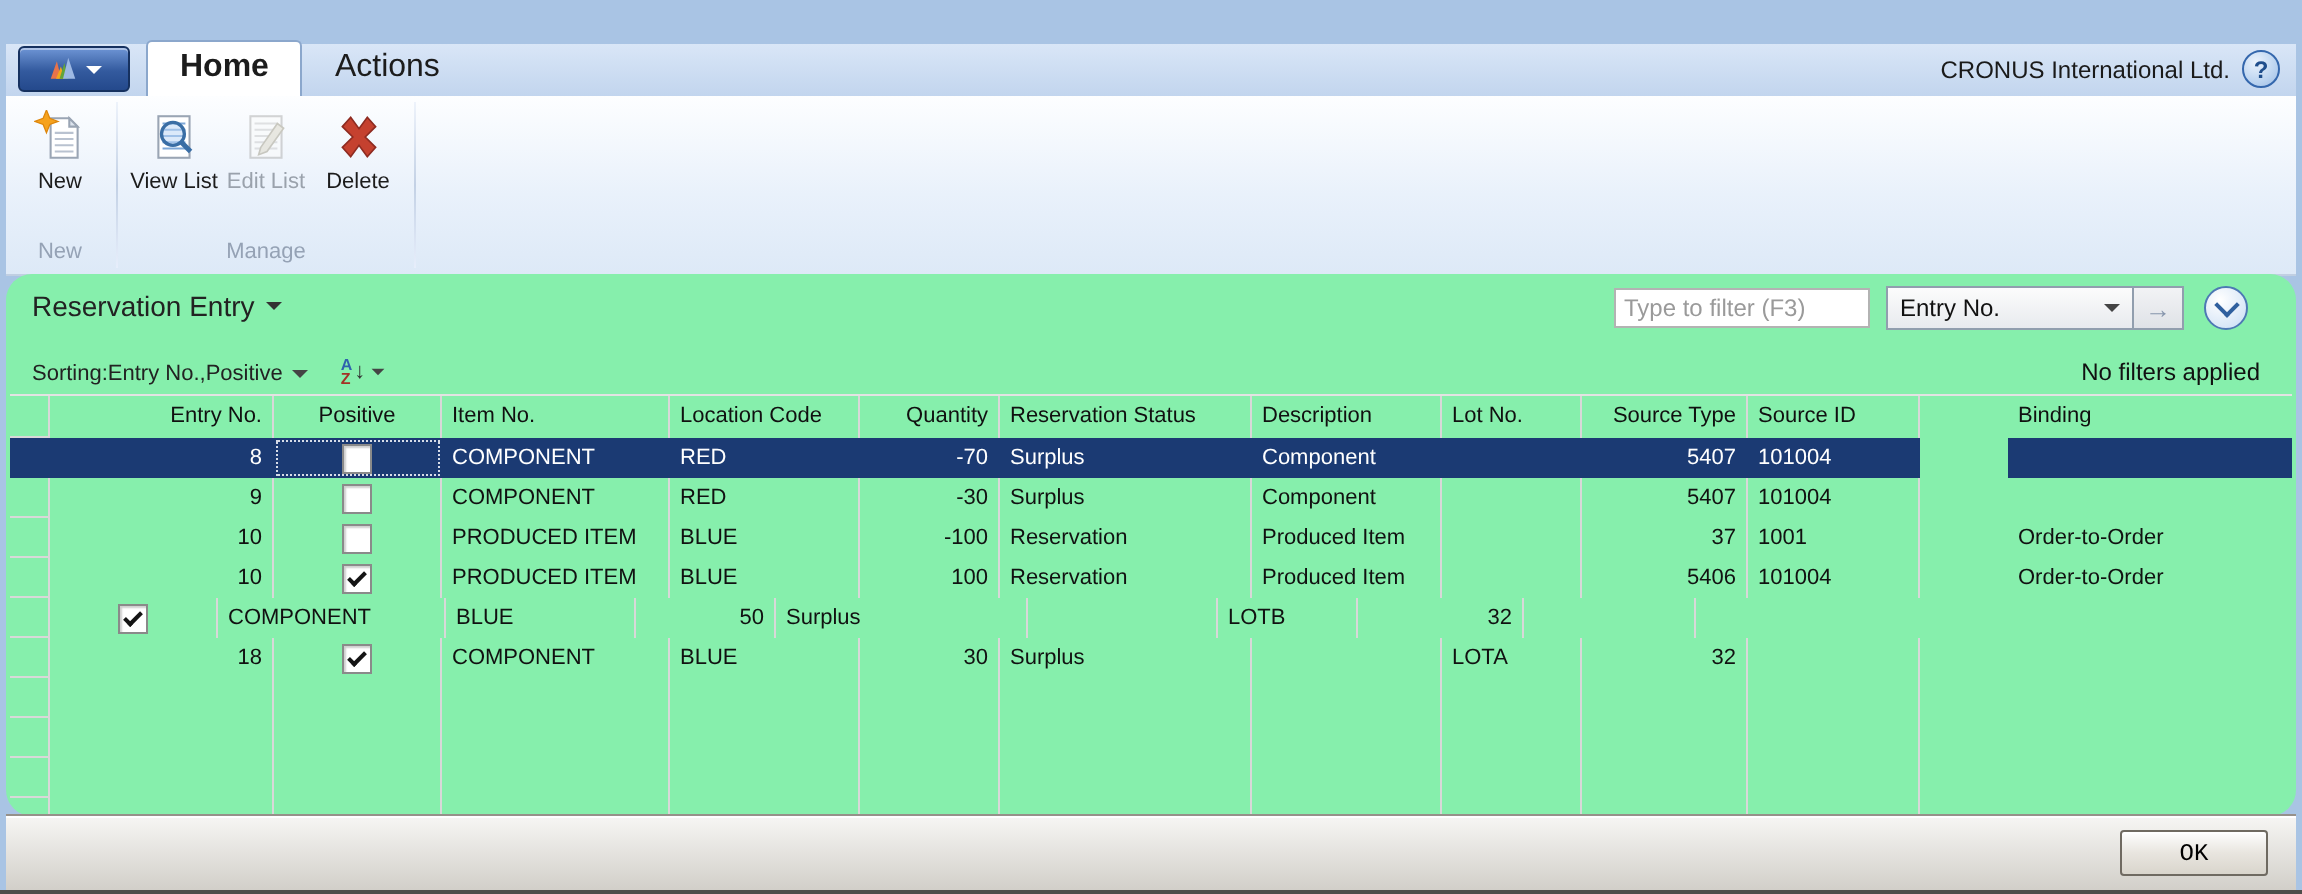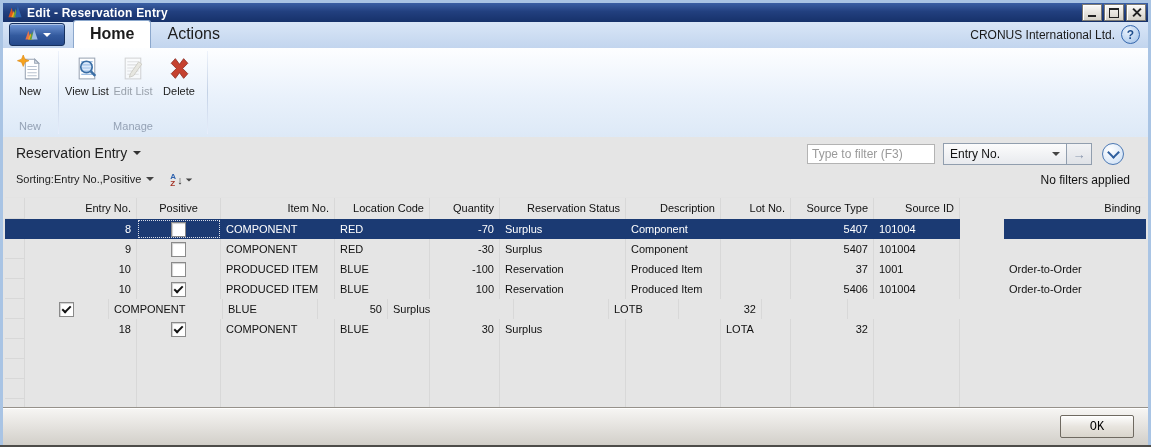--- a/index.html
+++ b/index.html
@@ -51,21 +51,21 @@
   .rbuttons{flex:1;display:flex;align-items:flex-start;padding-top:5px;}
   .rglabel{height:17px;text-align:center;color:#95a2b5;font-size:11px;}
   .rsep{width:1px;margin:3px 1px;background:linear-gradient(#eef3fb,#c3d1e5 50%,#e7eefb);}
   .rbtn{width:46px;display:flex;flex-direction:column;align-items:center;gap:3px;
         padding-top:2px;font-size:11px;line-height:12px;text-align:center;color:#1c1c1c;cursor:pointer;}
   .rbtn svg{width:27px;height:27px;}
   .rbtn.disabled{color:#9aa2ac;cursor:default;}
   .rbtn.disabled svg{opacity:.55;filter:grayscale(70%);}
 
   
-  .content{position:absolute;left:3px;top:137px;right:3px;bottom:39px;background:#e5e5e5;overflow:hidden;}
+  .content{position:absolute;left:3px;top:137px;right:3px;bottom:39px;background:#86efac;overflow:hidden;border-radius:13px;}
   .page-title{position:absolute;left:13px;top:8px;font-size:14px;color:#222;
               display:flex;align-items:center;gap:6px;cursor:pointer;}
   .small-caret{width:0;height:0;border-left:4px solid transparent;border-right:4px solid transparent;
                border-top:4px solid #333;}
   .filter-bar{position:absolute;top:6px;right:24px;display:flex;align-items:center;padding-left:20px;}
   .filter-input{width:118px;height:18px;border:1px solid #b3b3b3;font-size:12px;padding:0 4px;
                 color:#333;font-family:"Liberation Sans",sans-serif;}
   .filter-input::placeholder{color:#9a9a9a;}
   .col-select{width:110px;height:20px;margin-left:8px;border:1px solid #919eae;
               background:linear-gradient(#fcfcfc,#e8eaee);display:flex;align-items:center;
@@ -74,36 +74,36 @@
   .go-btn{width:24px;height:20px;border:1px solid #919eae;border-left:none;
           background:linear-gradient(#f2f3f5,#dfe2e7);color:#8796ad;font-weight:bold;
           font-size:13px;display:flex;align-items:center;justify-content:center;cursor:pointer;}
   .chev-btn{width:20px;height:20px;border-radius:50%;margin-left:10px;
             background:radial-gradient(circle at 35% 30%,#ffffff,#dce9f8 65%,#c6dcf4);
             border:1px solid #4d79b4;display:flex;align-items:center;justify-content:center;cursor:pointer;}
   .chev{width:7px;height:7px;border-right:2px solid #2f5f9e;border-bottom:2px solid #2f5f9e;
         transform:rotate(45deg);margin-top:-3px;}
 
   .sort-row{position:absolute;left:13px;top:36px;right:18px;height:20px;
-            display:flex;align-items:flex-start;font-size:11px;color:#222;}
+            display:flex;align-items:flex-end;font-size:11px;color:#222;}
   .sort-value{display:flex;align-items:center;gap:5px;cursor:pointer;}
   .az-icon{margin-left:16px;display:flex;align-items:center;cursor:pointer;}
   .az-letters{display:flex;flex-direction:column;font-weight:bold;font-size:8px;line-height:7px;}
   .az-a{color:#2f62ad;} .az-z{color:#a33226;}
   .az-arrow{font-size:11px;color:#333;margin-left:1px;font-weight:bold;}
   .az-icon .caret-down{border-top-color:#444;margin-left:2px;transform:scale(.8);}
   .no-filters{margin-left:auto;font-size:12px;color:#111;}
 
   
   .grid{position:absolute;left:2px;right:2px;top:60px;bottom:0;border-top:1px solid #e3e3e3;overflow:hidden;}
   .trow{display:flex;height:20px;}
   .trow.header{height:21px;}
   .cell{box-sizing:border-box;height:100%;padding:0 5px;font-size:11px;line-height:20px;
         color:#111;border-right:1px solid #d8d8d8;white-space:nowrap;overflow:hidden;}
-  .header .cell{line-height:21px;color:#101010;text-align:right;}
+  .header .cell{line-height:21px;color:#101010;}
   .cell.al-r{text-align:right;} .cell.al-c{text-align:center;padding:0;}
   .c0{width:20px;} .c1{width:112px;} .c2{width:84px;} .c3{width:114px;} .c4{width:95px;}
   .c5{width:70px;} .c6{width:126px;} .c7{width:95px;} .c8{width:70px;} .c9{width:83px;}
   .c10{width:86px;} .c11{flex:1;border-right:none;margin-left:44px;}
   .cell.c0{border-bottom:1px solid #d8d8d8;}
   .trow.selected .cell{background:#1b3a73;color:#fff;border-right-color:#1b3a73;}
   .trow.selected .cell.c0{border-bottom-color:#1b3a73;}
   .cell.focus{background:#51669d;outline:1px dotted #d7dce8;outline-offset:-2px;}
   .cbx{position:relative;display:inline-block;width:13px;height:13px;margin-top:3px;
        background:#fff;border:1px solid #8a8a8a;box-shadow:inset 1px 1px 1px #cfcfcf;cursor:pointer;}
@@ -119,40 +119,20 @@
           border:1px solid #6f6a61;border-radius:2px;font-size:12px;color:#000;
           font-family:Liberation Mono, monospace;cursor:pointer;
           box-shadow:inset 0 1px 0 #fff;}
 </style>
 </head>
 <body>
 
 <div class="window">
   <div class="bottom-edge"></div>
 
-  <div class="titlebar">
-    <svg class="app-ico" viewBox="0 0 16 16">
-      <polygon points="1,13 4.5,3 7,13" fill="#d9541e"></polygon>
-      <polygon points="4,13 6.8,6 9,13" fill="#f2a71d"></polygon>
-      <polygon points="6,13 8.8,4 11,13" fill="#62a53a"></polygon>
-      <polygon points="8,13 11,1 15,13" fill="#2f62ad"></polygon>
-    </svg>
-    <span class="title-text">Edit - Reservation Entry</span>
-    <div class="win-btns">
-      <div class="wbtn">
-          <span class="g-min"></span>
-        </div>
-      <div class="wbtn">
-          <span class="g-max"></span>
-        </div>
-      <div class="wbtn">
-          <span class="g-close"></span>
-        </div>
-    </div>
-  </div>
 
   <div class="tabstrip">
     <div class="appmenu">
       <svg viewBox="0 0 16 16">
         <polygon points="1,13 4.5,3 7,13" fill="#e8734a"></polygon>
         <polygon points="4,13 6.8,6 9,13" fill="#f2a71d"></polygon>
         <polygon points="6,13 8.8,4 11,13" fill="#62a53a"></polygon>
         <polygon points="8,13 11,1 15,13" fill="#9db9e4"></polygon>
       </svg>
       <span class="caret-down"></span>

